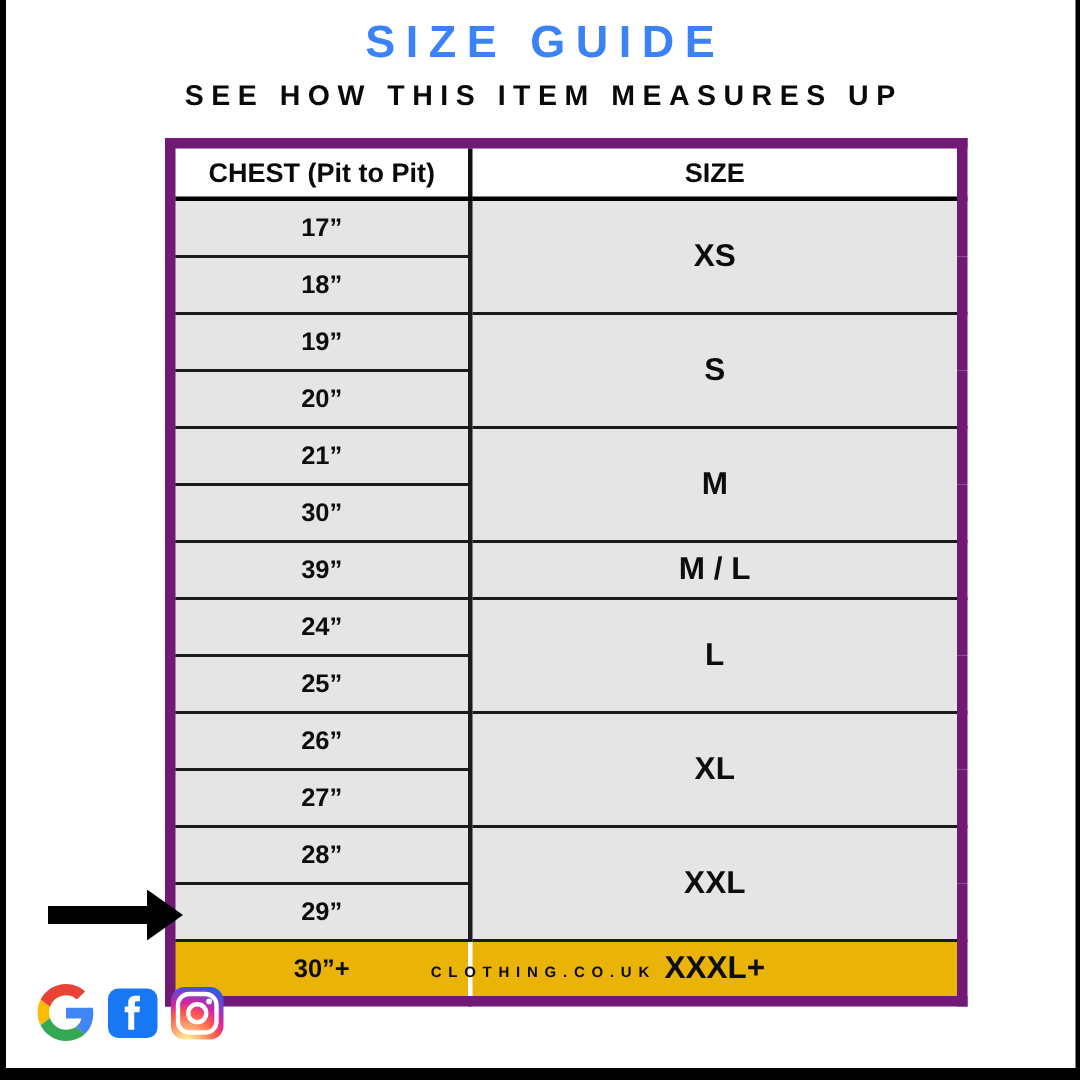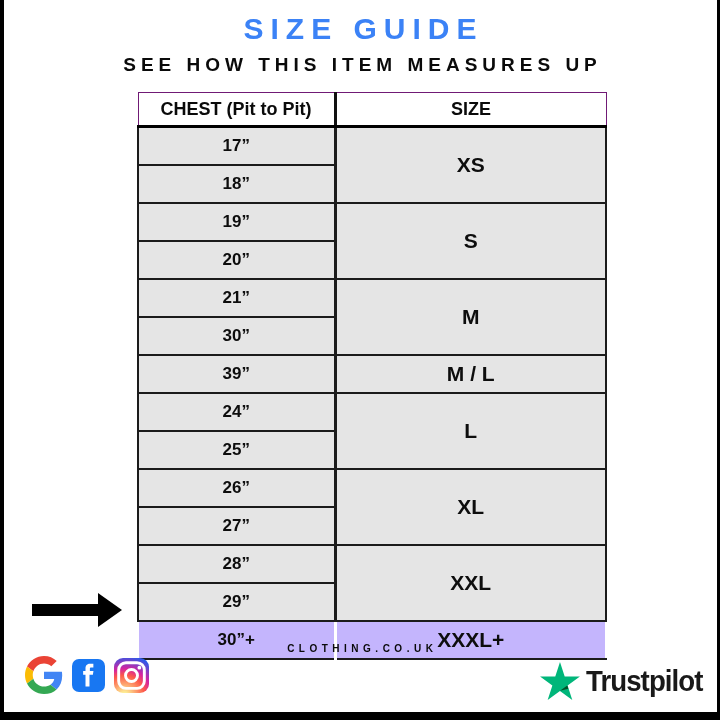--- a/index.html
+++ b/index.html
@@ -15,39 +15,39 @@
   .title{
     position:absolute;top:12px;left:0;right:0;text-align:center;
     font-size:30px;font-weight:bold;letter-spacing:7px;text-indent:7px;color:#3b82f6;
   }
   .subtitle{
     position:absolute;top:54px;left:0;right:0;text-align:center;
     font-size:19px;font-weight:bold;letter-spacing:5px;text-indent:5px;color:#0a0a0a;
   }
 
   table.size-table{
-    position:absolute;left:137px;top:92px;width:470px;
+    position:absolute;left:110px;top:92px;width:535px;
     border-collapse:collapse;table-layout:fixed;
-    border:1px solid #701a75;
+    border:7px solid #701a75;
   }
   .size-table th{
     background:#ffffff;height:30px;font-size:18px;font-weight:bold;text-align:center;
     border-bottom:3px solid #000;color:#0a0a0a;
   }
   .size-table th.chest-h{width:193px;border-right:3px solid #111;}
   .size-table td{
     background:#e5e5e5;height:34px;text-align:center;vertical-align:middle;
     font-size:17px;font-weight:bold;color:#0d0d0d;
     border:2px solid #1b1b1b;
   }
   .size-table td.chest-cell{border-right:3px solid #1b1b1b;}
   .size-table td.chest-cell.intra{border-bottom-width:1px;}
   .size-table td.size-cell{font-size:21px;}
   .size-table tr.highlight td{
-    background:#c4b5fd;border-left-color:#ffffff;border-right-color:#ffffff;
+    background:#eab308;border-left-color:#ffffff;border-right-color:#ffffff;
   }
   .arrow-icon{position:absolute;left:32px;top:593px;}
 
   .social{position:absolute;left:25px;top:656px;display:flex;align-items:center;gap:9px;}
   .fb-badge{
     width:33px;height:33px;border-radius:7px;background:#1877F2;
     display:flex;align-items:center;justify-content:center;
   }
   .ig-badge{
     width:35px;height:35px;border-radius:9px;
@@ -162,20 +162,13 @@
         <circle cx="12" cy="12" r="4.1" fill="none" stroke="#ffffff" stroke-width="2"></circle>
         <circle cx="17.4" cy="6.6" r="1.3" fill="#ffffff"></circle>
       </svg>
     </div>
   </div>
 
   <div class="brand">
     <div class="brand-domain">CLOTHING.CO.UK</div>
   </div>
 
-  <div class="trustpilot">
-    <svg width="40" height="38" viewBox="0 0 800 762">
-      <path fill="#00B67A" d="M799.24 290.92H494.06L399.76.07l-94.58 290.85L0 290.64l247.02 179.52-94.58 290.55 247.02-179.29 246.76 179.29-94.3-290.55 247.32-179.24z"></path>
-      <path fill="#005128" d="M567.04 536.24l-21.23-65.74-146.05 106.16 167.28-40.42z"></path>
-    </svg>
-    <span class="tp-text">Trustpilot</span>
-  </div>
 </div>
 
 </body></html>

